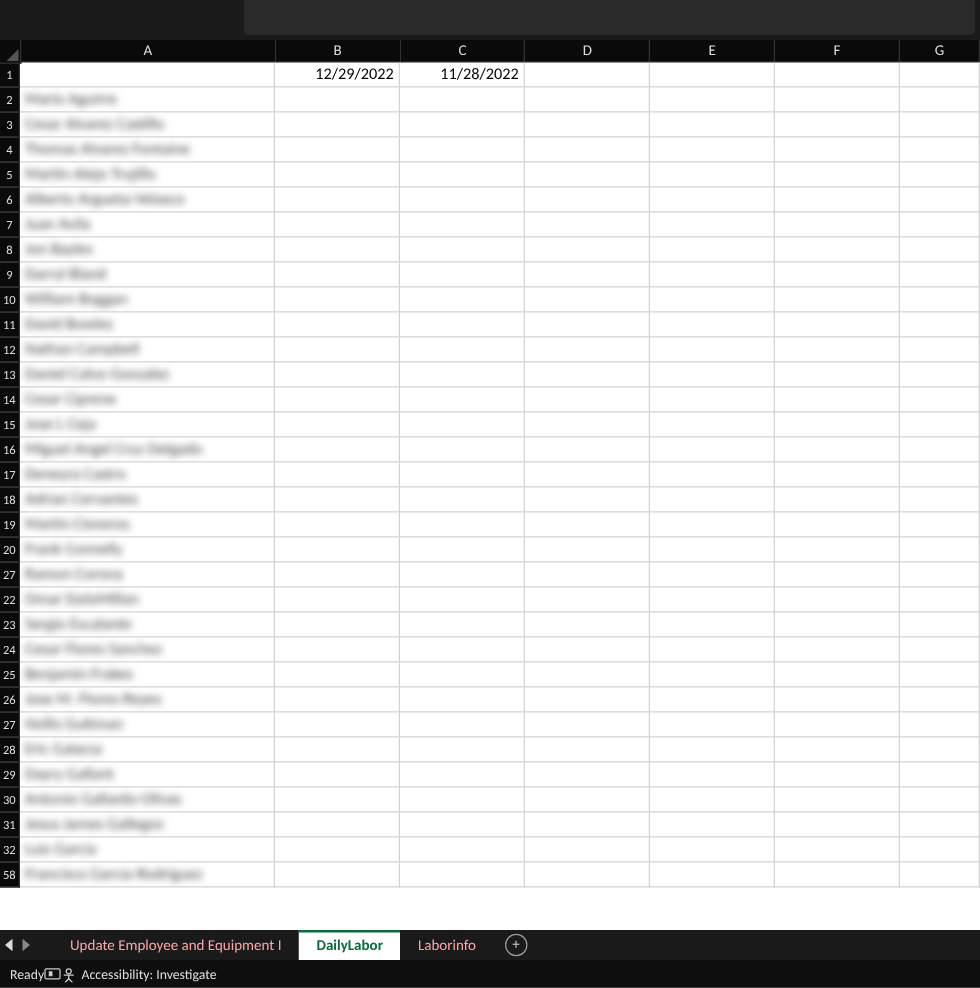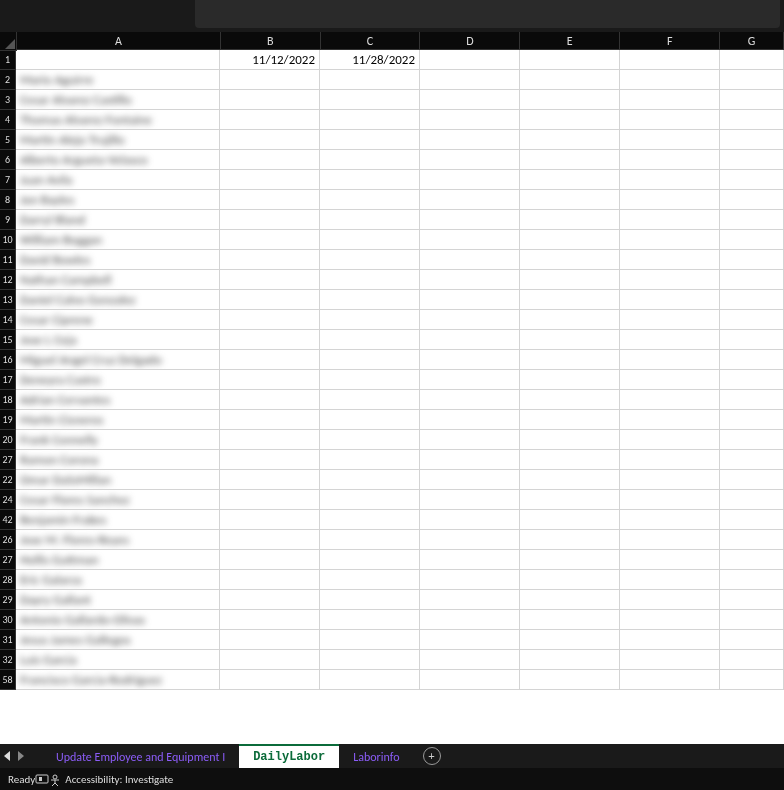--- a/index.html
+++ b/index.html
@@ -27,22 +27,22 @@
   .cell.colB,.cell.colC,.cell.colD,.cell.colE,.cell.colF,.cell.colG{justify-content:flex-end;}
   .blur-name{filter:blur(3px);color:#444;}
   
   .tabstrip{height:24px;background:#1a1a1a;display:flex;align-items:center;color:#ccc;font-size:12px;}
   .tab-nav{width:14px;height:24px;display:flex;align-items:center;justify-content:center;color:#888;}
   .tab-nav.enabled{color:#ddd;}
   .tab-nav svg{display:block;}
   .tab-sep{width:14px;}
   .tabs{display:flex;height:24px;align-items:flex-end;}
   .tab{height:24px;padding:0 14px;display:flex;align-items:center;color:#ddd;background:#1a1a1a;border-top:2px solid transparent;box-sizing:border-box;cursor:default;}
-  .tab.active{background:#fff;color:#0b6b3a;border-top:2px solid #0b6b3a;font-weight:600;font-family:Liberation Mono, monospace;}
-  .tab.dim{color:#8b5cf6;}
+  .tab.active{background:#fff;color:#0b6b3a;border-top:2px solid #0b6b3a;font-weight:600;}
+  .tab.dim{color:#fca5a5;}
   .tab-add{width:36px;height:24px;display:flex;align-items:center;justify-content:center;}
   .tab-add .circ{width:16px;height:16px;border:1px solid #999;border-radius:50%;display:flex;align-items:center;justify-content:center;color:#ccc;font-size:12px;line-height:1;}
   
   .status{height:22px;background:#0e0e0e;color:#ddd;display:flex;align-items:center;font-size:11px;padding:0 8px;}
   .status .ico{display:flex;align-items:flex-end;gap:4px;}
   .status svg{display:block;}
   
   .hscroll{flex:1;}
 </style>
 </head>
@@ -68,21 +68,21 @@
       <div class="colhdr colD">D</div>
       <div class="colhdr colE">E</div>
       <div class="colhdr colF">F</div>
       <div class="colhdr colG">G</div>
     </div>
 
     <div class="body" id="grid-body">
         <div class="row">
           <div class="rowhdr">1</div>
           <div class="cell colA"></div>
-          <div class="cell colB">11/12/2022</div>
+          <div class="cell colB">12/29/2022</div>
           <div class="cell colC">11/28/2022</div>
           <div class="cell colD"></div>
           <div class="cell colE"></div>
           <div class="cell colF"></div>
           <div class="cell colG"></div>
         </div>
         <div class="row">
           <div class="rowhdr">2</div>
           <div class="cell colA">
             <span class="blur-name">Mario Aguirre</span>
@@ -328,33 +328,45 @@
             <span class="blur-name">Omar DaSsMillan</span>
           </div>
           <div class="cell colB"></div>
           <div class="cell colC"></div>
           <div class="cell colD"></div>
           <div class="cell colE"></div>
           <div class="cell colF"></div>
           <div class="cell colG"></div>
         </div>
         <div class="row">
+          <div class="rowhdr">23</div>
+          <div class="cell colA">
+            <span class="blur-name">Sergio Escalante</span>
+          </div>
+          <div class="cell colB"></div>
+          <div class="cell colC"></div>
+          <div class="cell colD"></div>
+          <div class="cell colE"></div>
+          <div class="cell colF"></div>
+          <div class="cell colG"></div>
+        </div>
+        <div class="row">
           <div class="rowhdr">24</div>
           <div class="cell colA">
             <span class="blur-name">Cesar Flores Sanchez</span>
           </div>
           <div class="cell colB"></div>
           <div class="cell colC"></div>
           <div class="cell colD"></div>
           <div class="cell colE"></div>
           <div class="cell colF"></div>
           <div class="cell colG"></div>
         </div>
         <div class="row">
-          <div class="rowhdr">42</div>
+          <div class="rowhdr">25</div>
           <div class="cell colA">
             <span class="blur-name">Benjamin Frakes</span>
           </div>
           <div class="cell colB"></div>
           <div class="cell colC"></div>
           <div class="cell colD"></div>
           <div class="cell colE"></div>
           <div class="cell colF"></div>
           <div class="cell colG"></div>
         </div>

